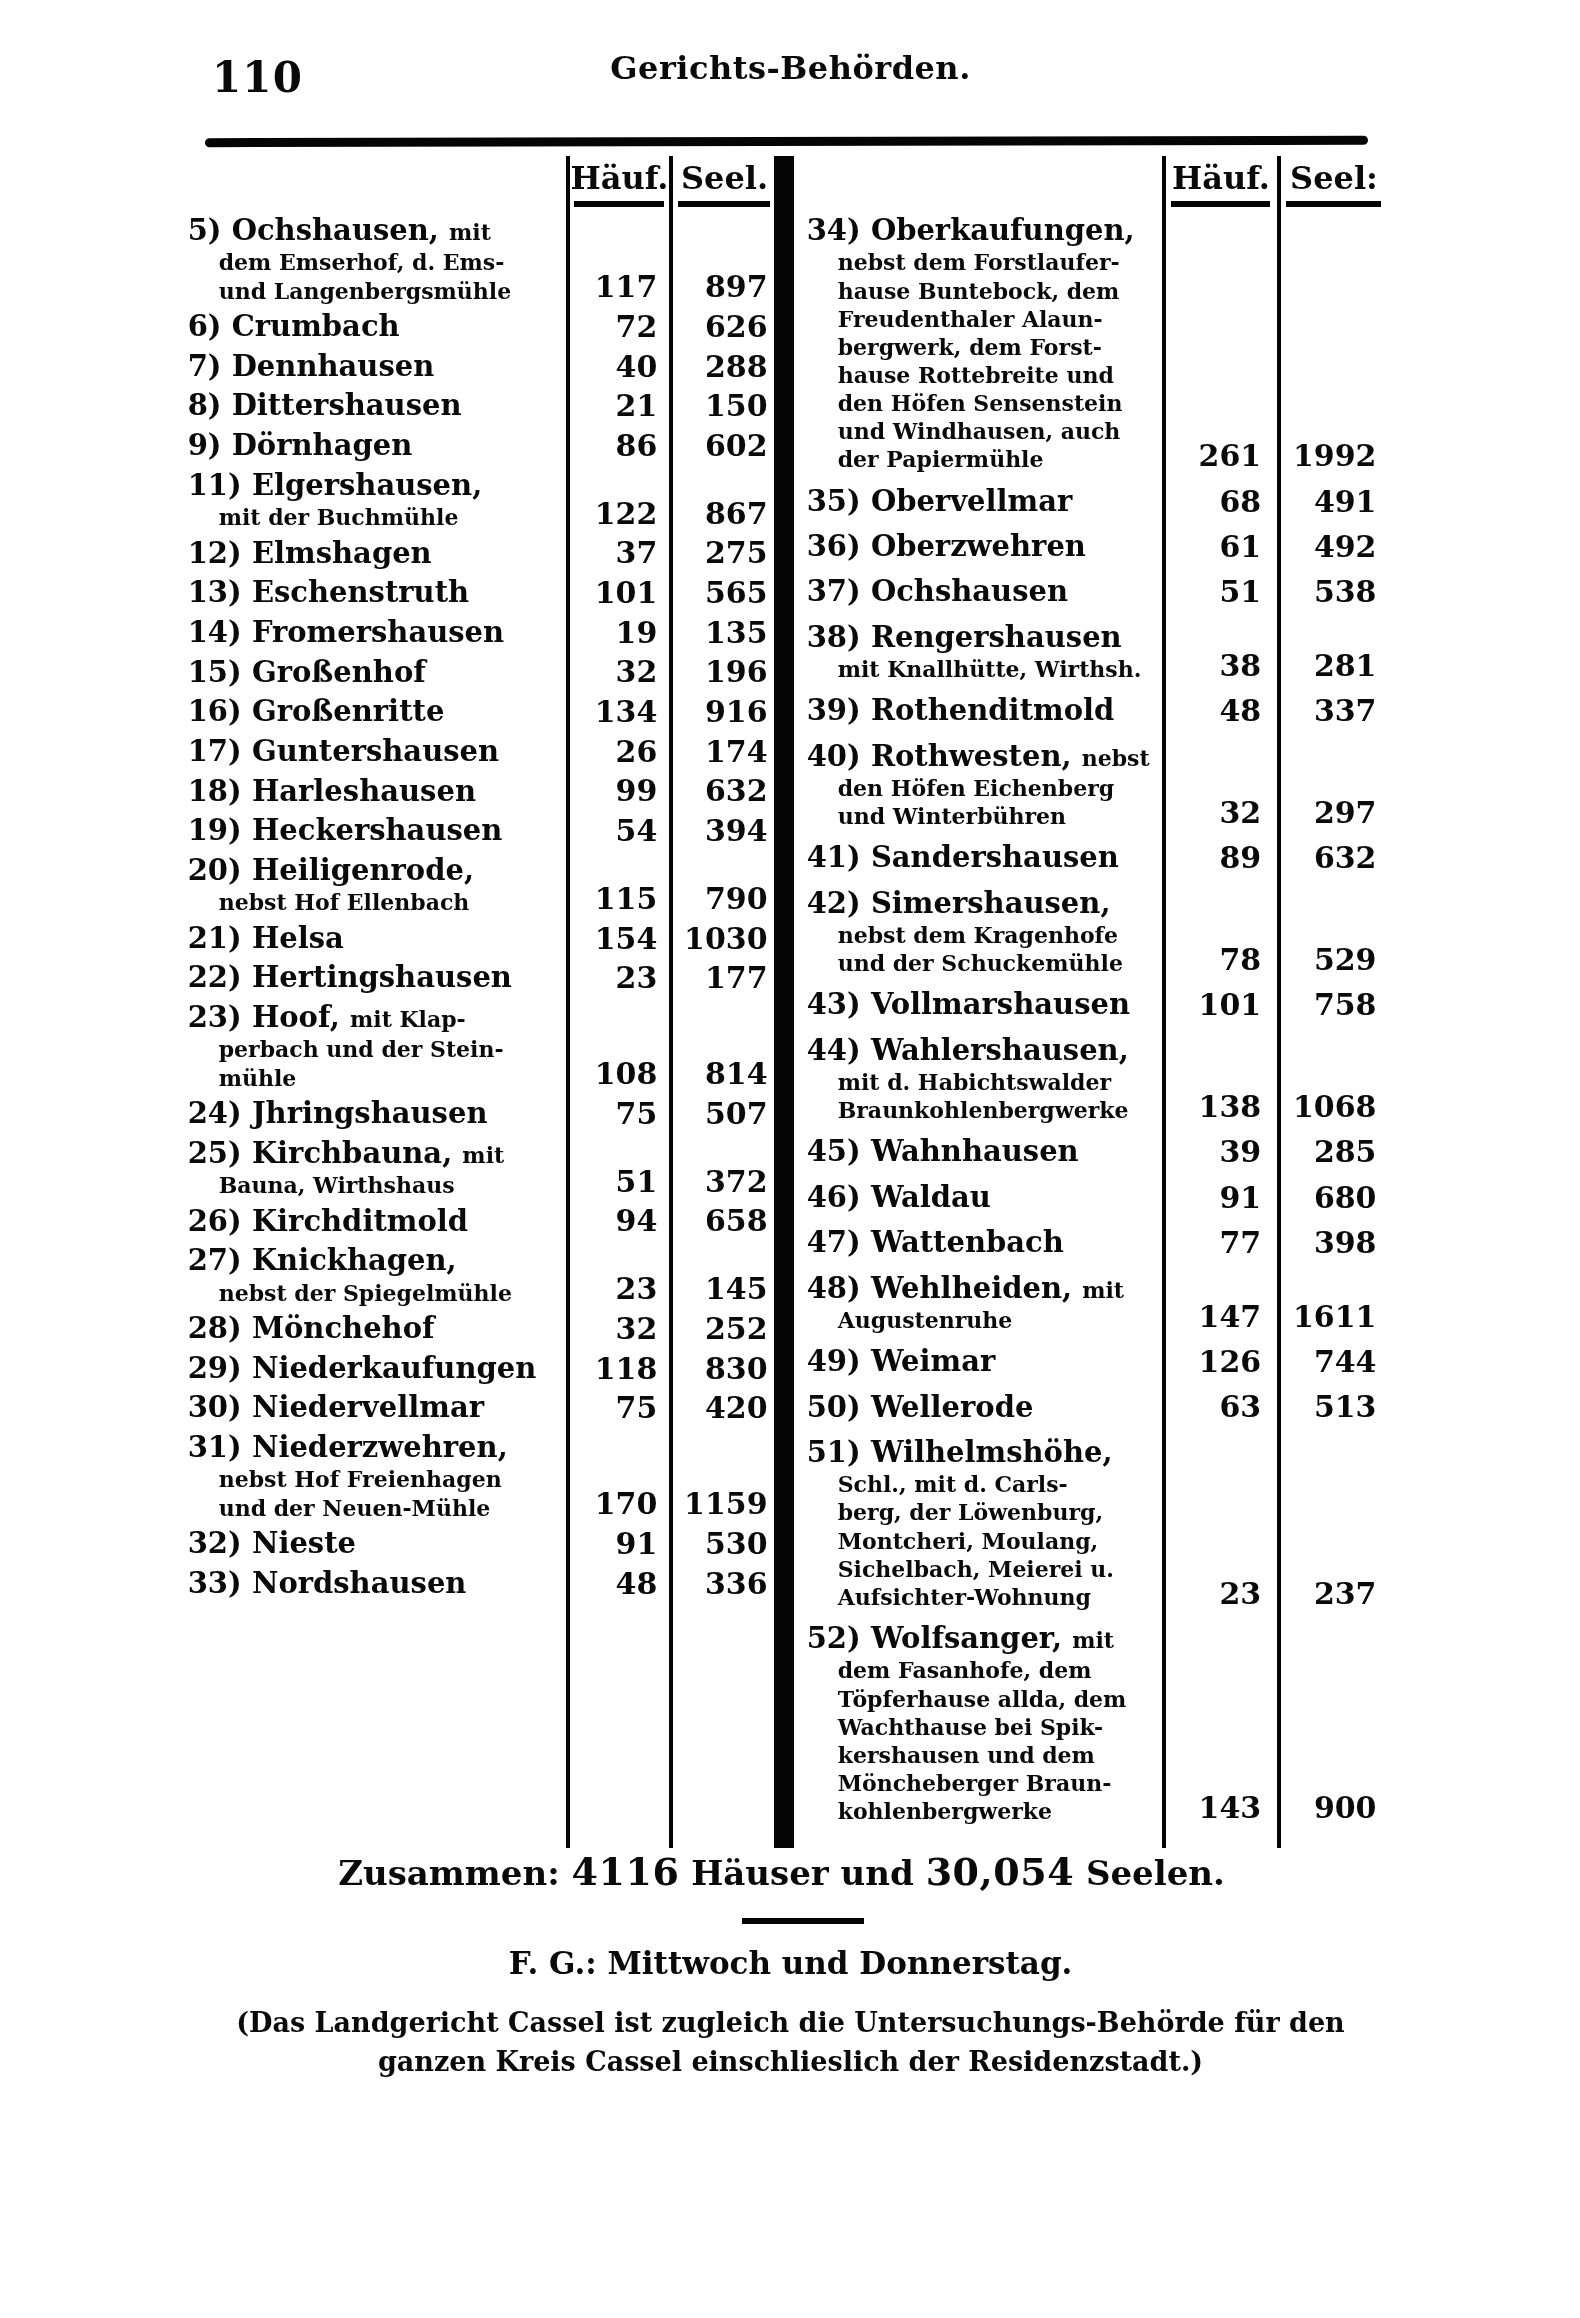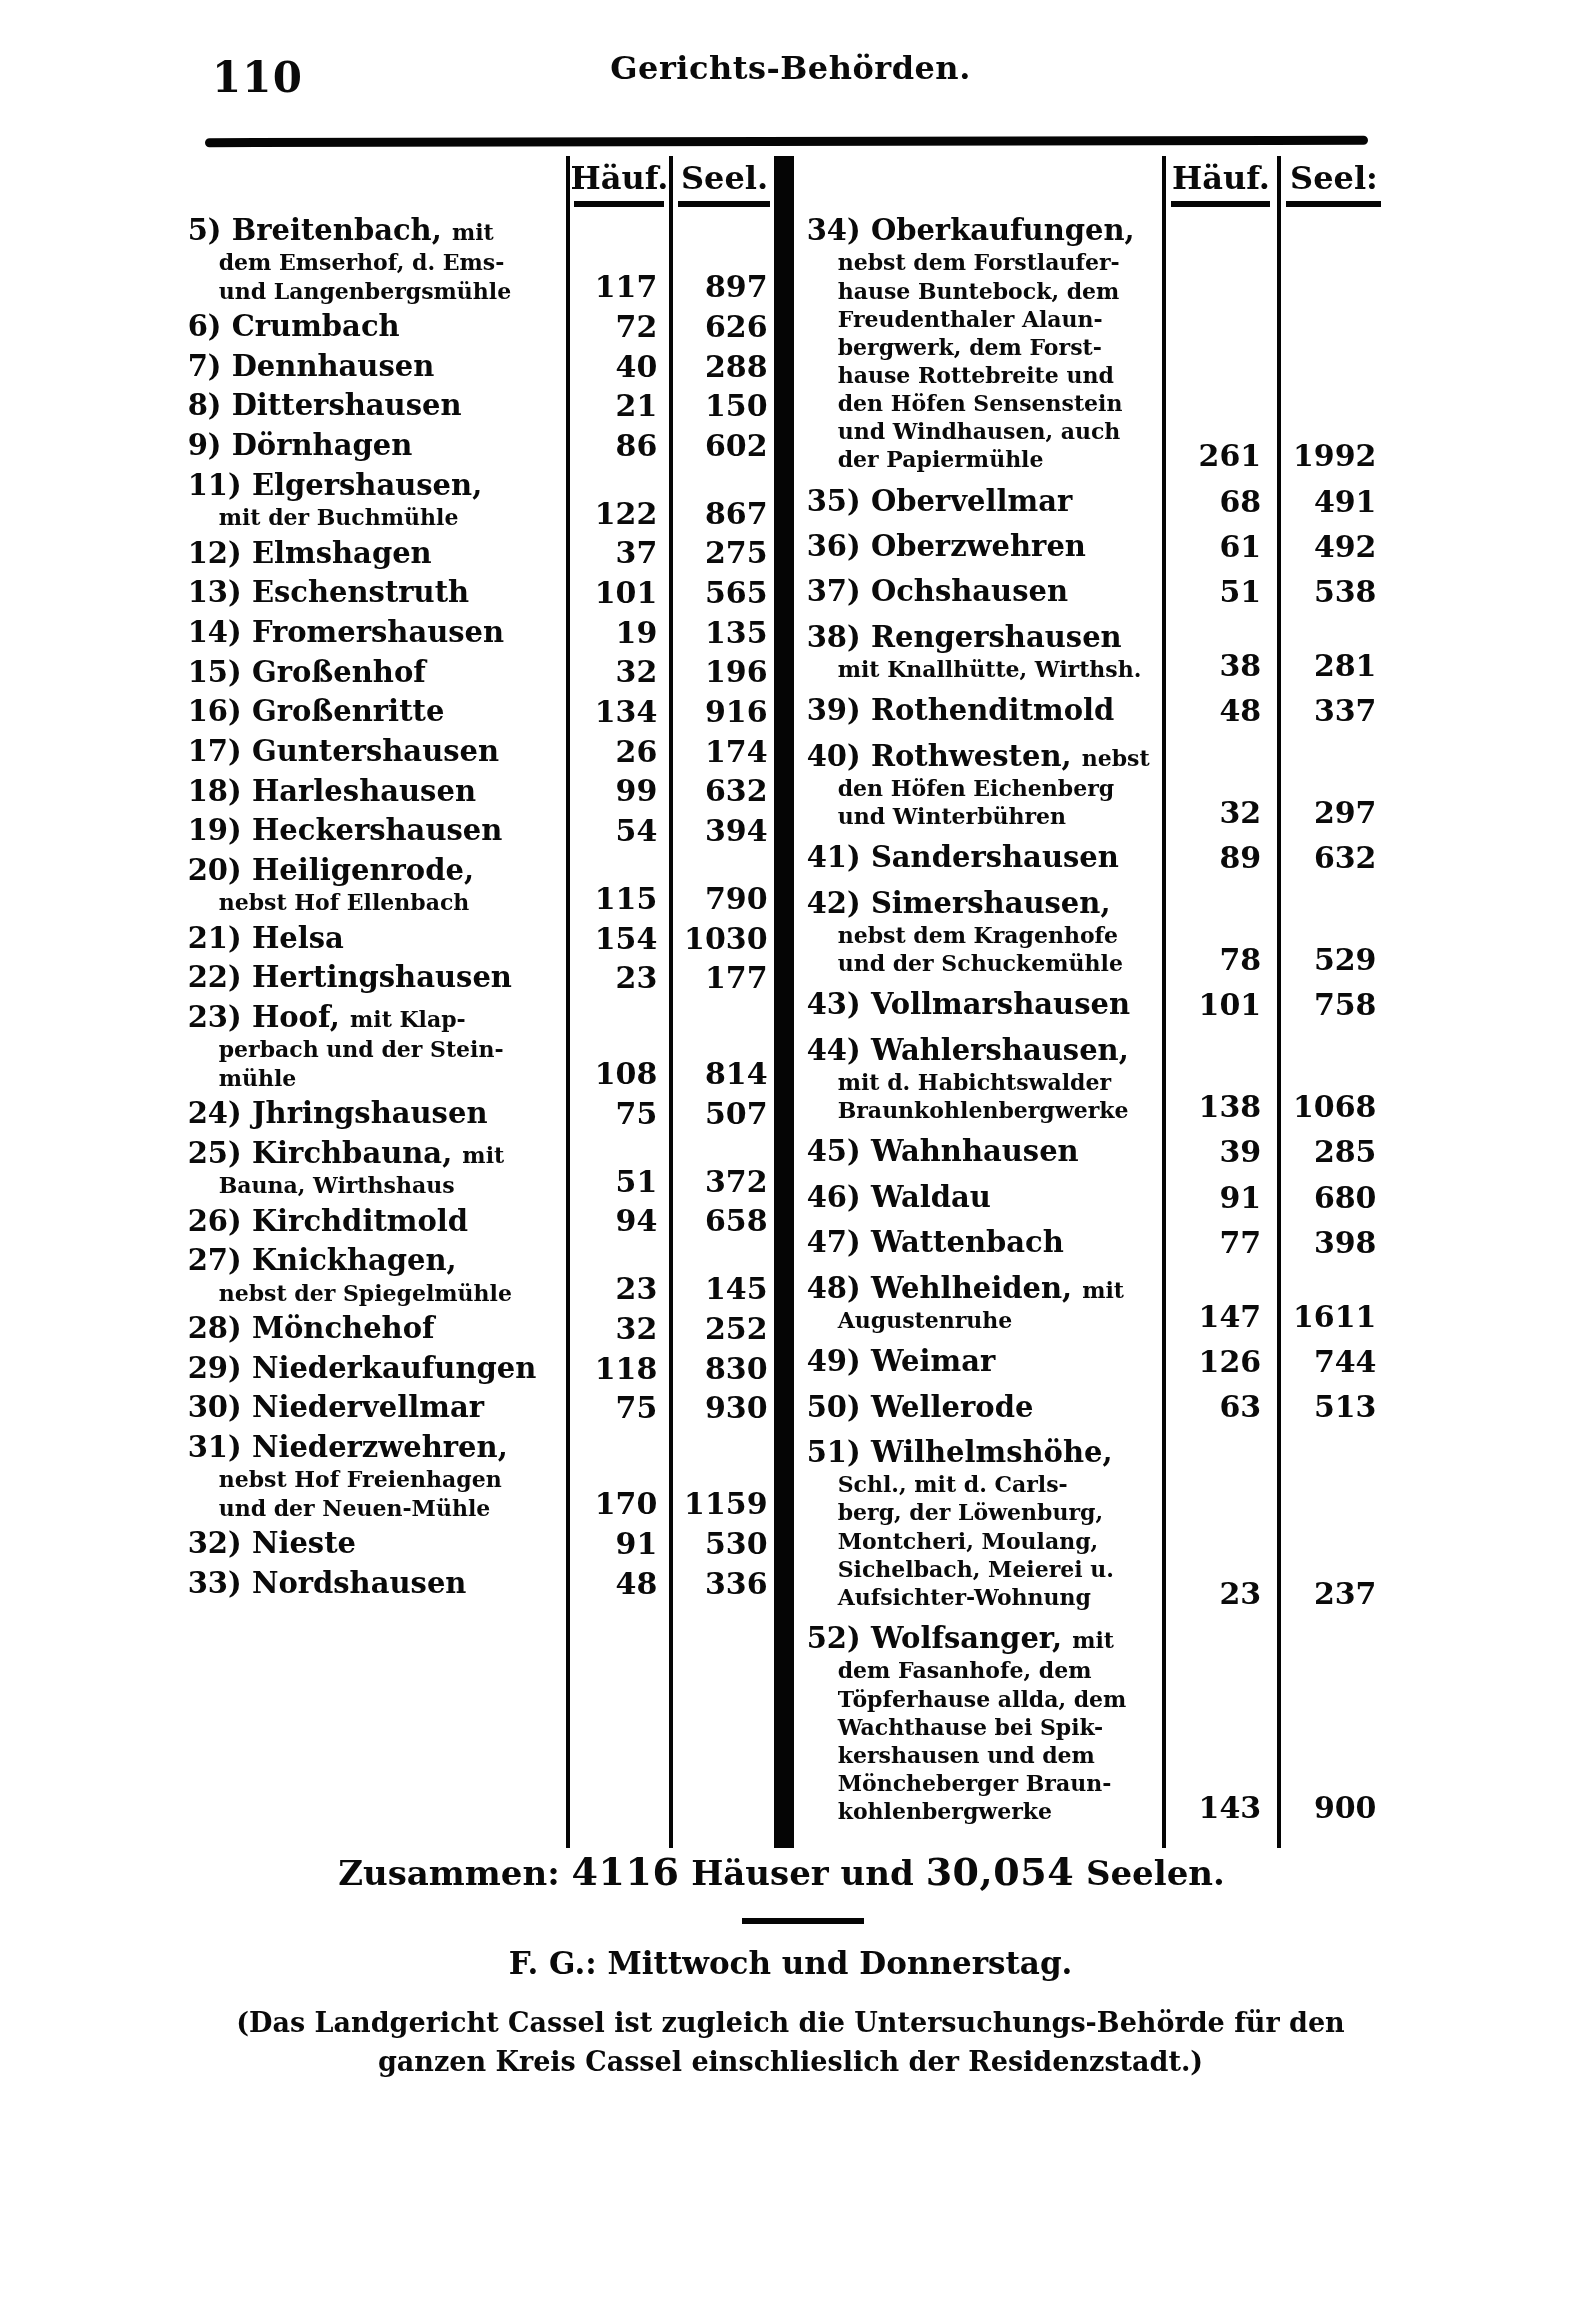--- a/index.html
+++ b/index.html
@@ -105,21 +105,21 @@
     <div class="half half-left">
       <div class="vr v1"></div>
       <div class="vr v2"></div>
       <div class="col-head h1">Häuf.</div>
       <div class="col-head h2">Seel.</div>
       <div class="col-head-rule r1"></div>
       <div class="col-head-rule r2"></div>
       <div class="rows">
           <div class="row">
             <div class="cell cell-name">
-              <div class="main-line"><span class="entry-num">5)</span>&nbsp;<span class="entry-name">Breitenbach,</span>&nbsp;<span class="entry-tail">mit</span></div>
+              <div class="main-line"><span class="entry-num">5)</span>&nbsp;<span class="entry-name">Ochshausen,</span>&nbsp;<span class="entry-tail">mit</span></div>
               <div class="subline">dem Emserhof, d. Ems-</div>
               <div class="subline">und Langenbergsmühle</div>
             </div>
             <div class="cell cell-h">117</div>
             <div class="cell cell-s">897</div>
           </div>
           <div class="row">
             <div class="cell cell-name">
               <div class="main-line"><span class="entry-num">6)</span>&nbsp;<span class="entry-name">Crumbach</span></div>
             </div>
@@ -284,21 +284,21 @@
               <div class="main-line"><span class="entry-num">29)</span>&nbsp;<span class="entry-name">Niederkaufungen</span></div>
             </div>
             <div class="cell cell-h">118</div>
             <div class="cell cell-s">830</div>
           </div>
           <div class="row">
             <div class="cell cell-name">
               <div class="main-line"><span class="entry-num">30)</span>&nbsp;<span class="entry-name">Niedervellmar</span></div>
             </div>
             <div class="cell cell-h">75</div>
-            <div class="cell cell-s">930</div>
+            <div class="cell cell-s">420</div>
           </div>
           <div class="row">
             <div class="cell cell-name">
               <div class="main-line"><span class="entry-num">31)</span>&nbsp;<span class="entry-name">Niederzwehren,</span></div>
               <div class="subline">nebst Hof Freienhagen</div>
               <div class="subline">und der Neuen-Mühle</div>
             </div>
             <div class="cell cell-h">170</div>
             <div class="cell cell-s">1159</div>
           </div>

